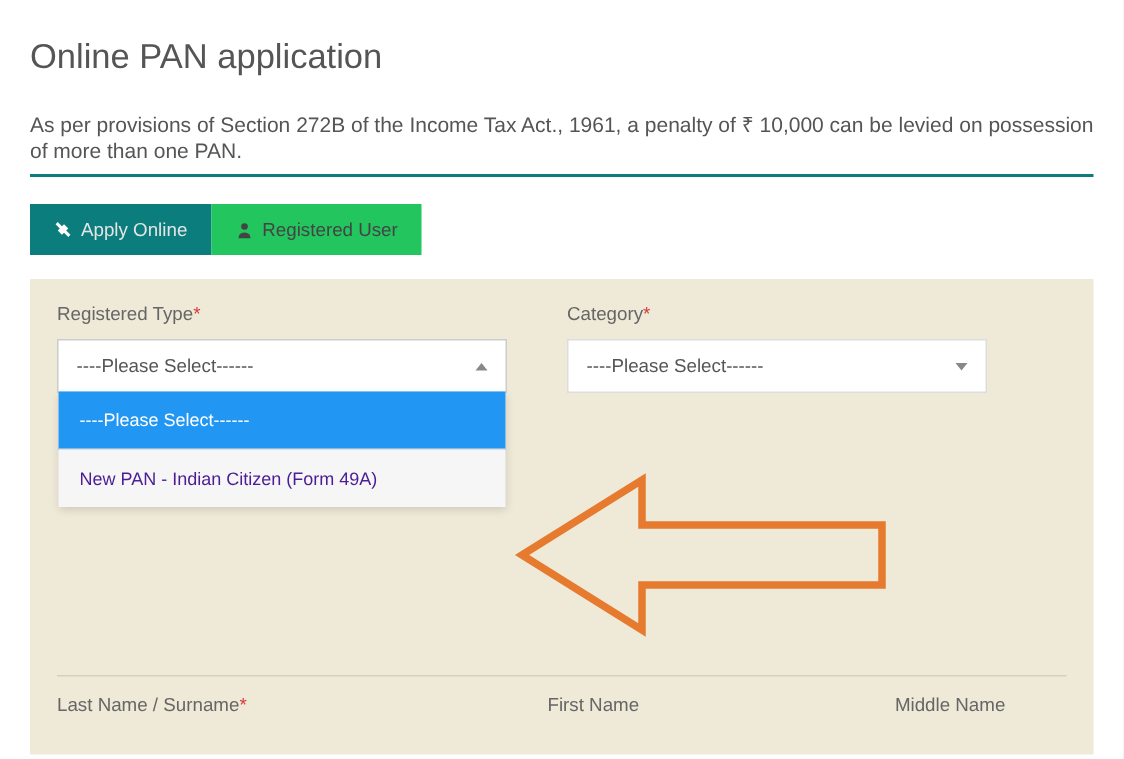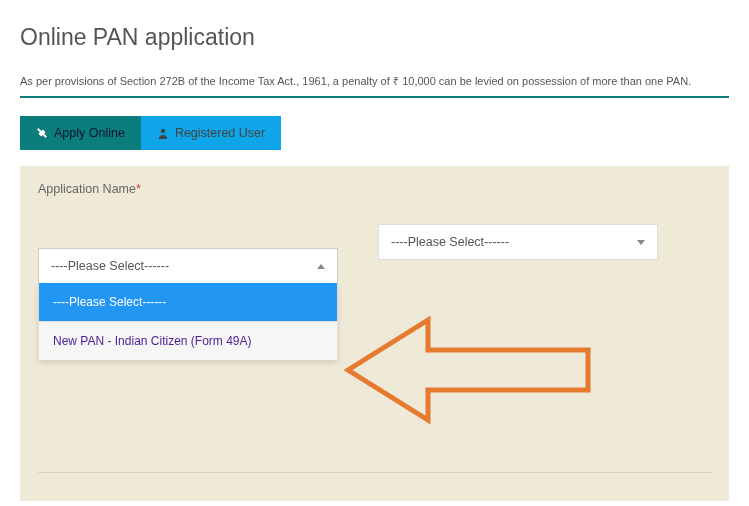--- a/index.html
+++ b/index.html
@@ -1,39 +1,39 @@
 <!DOCTYPE html>
 <html><head>
   <meta charset="utf-8">
   <style>
     * { box-sizing: border-box; margin: 0; padding: 0; }
     body { font-family: Arial, Helvetica, sans-serif; background: #fff; width: 749px; height: 506px; overflow: hidden; position: relative; }
     .container { padding: 24px 20px; }
     .page-title { font-size: 23px; font-weight: 400; color: #555; margin-bottom: 22px; }
-    .notice { font-size: 11px; color: #555; margin-bottom: 8px; }
+    .notice { font-size: 14px; color: #555; margin-bottom: 8px; }
     .teal-divider { border: none; border-top: 2px solid #0a7d7c; margin-bottom: 18px; }
     
     .tabs { display: flex; margin-bottom: 16px; }
     .tab { display: flex; align-items: center; gap: 6px; padding: 10px 16px; font-size: 12.5px; cursor: pointer; }
-    .tab-active { background: #0a7d7c; color: #0f172a; }
-    .tab-inactive { background: #0ea5e9; color: #444; }
+    .tab-active { background: #0a7d7c; color: #e5e5e5; }
+    .tab-inactive { background: #22c55e; color: #444; }
     .tab-icon { display: inline-block; }
     .tab-icon svg { display: block; }
     
     .form-panel { background: #efe9d8; padding: 16px 18px; position: relative; }
     .panel-divider { border: none; border-top: 1px solid #d6d0bd; margin: 18px 0 12px 0; }
     
     .form-row { display: flex; gap: 40px; }
     .form-group { display: flex; flex-direction: column; }
     .form-group.app-type { width: 300px; }
     .form-group.category { width: 280px; }
     .form-label { font-size: 12.5px; color: #666; margin-bottom: 10px; }
     .required { color: #d43c3c; }
     
-    .select-box { background: #fff; border: 1px solid #ddd; padding: 10px 12px; display: flex; justify-content: space-between; align-items: center; font-size: 12.5px; color: #555; cursor: pointer; position: relative; margin-top: 42px; }
+    .select-box { background: #fff; border: 1px solid #ddd; padding: 10px 12px; display: flex; justify-content: space-between; align-items: center; font-size: 12.5px; color: #555; cursor: pointer; position: relative; }
     .select-box-open { border: 1px solid #ccc; }
     .caret-up { width: 0; height: 0; border-left: 4px solid transparent; border-right: 4px solid transparent; border-bottom: 5px solid #888; }
     .caret-down { width: 0; height: 0; border-left: 4px solid transparent; border-right: 4px solid transparent; border-top: 5px solid #888; }
     
     .dropdown-list { position: absolute; top: 100%; left: 0; right: 0; background: #f6f6f6; box-shadow: 0 2px 6px rgba(0,0,0,0.15); z-index: 10; }
     .dropdown-option { padding: 11px 14px; font-size: 12px; color: #4c1d95; border-bottom: 1px solid #e0e0e0; cursor: pointer; line-height: 1.35; }
     .dropdown-option:last-child { border-bottom: none; }
     .dropdown-option.selected { background: #2196f3; color: #fff; }
     
     .name-row { display: flex; gap: 60px; margin-top: 12px; }
@@ -69,41 +69,57 @@
           </svg>
       </span>
       <span>Registered User</span>
     </div>
   </div>
 
   <div class="form-panel">
     <div class="form-row">
       <div class="form-group app-type">
         <label class="form-label">
-          <span>Application Name</span><span class="required">*</span>
+          <span>Registered Type</span><span class="required">*</span>
         </label>
         <div class="select-box select-box-open" style="position:relative;">
           <span>----Please Select------</span>
           <span class="caret-up"></span>
           <div class="dropdown-list">
             <div class="dropdown-option selected">----Please Select------</div>
             <div class="dropdown-option">New PAN - Indian Citizen (Form 49A)</div>
           </div>
         </div>
       </div>
 
       <div class="form-group category">
+        <label class="form-label">
+          <span>Category</span><span class="required">*</span>
+        </label>
         <div class="select-box">
           <span>----Please Select------</span>
           <span class="caret-down"></span>
         </div>
       </div>
     </div>
 
     <div style="height:170px;"></div>
     <hr class="panel-divider">
 
+    <div class="name-row">
+      <div class="name-group ln">
+        <label class="form-label">
+          <span>Last Name / Surname</span><span class="required">*</span>
+        </label>
+      </div>
+      <div class="name-group fn">
+        <label class="form-label">First Name</label>
+      </div>
+      <div class="name-group mn">
+        <label class="form-label">Middle Name</label>
+      </div>
+    </div>
   </div>
 </div>
 
 <svg class="arrow-annotation" width="260" height="120" viewBox="0 0 260 120">
   <path d="M 10 60 L 90 10 L 90 40 L 250 40 L 250 80 L 90 80 L 90 110 Z" fill="none" stroke="#e67a2e" stroke-width="5" stroke-linejoin="miter"></path>
 </svg>
 
 </body></html>

